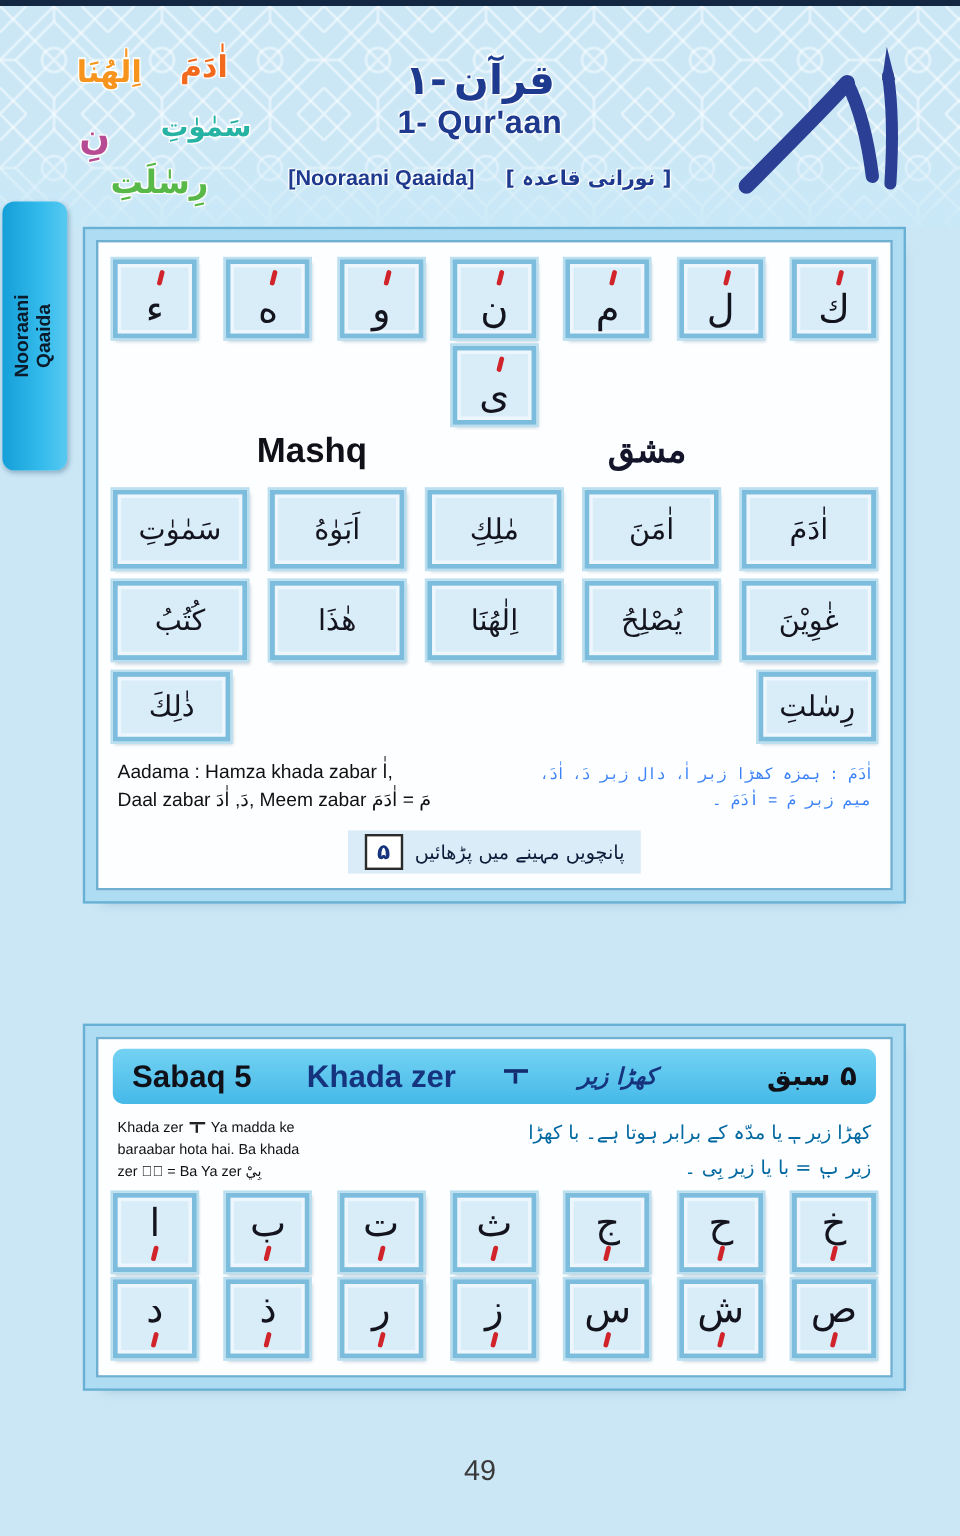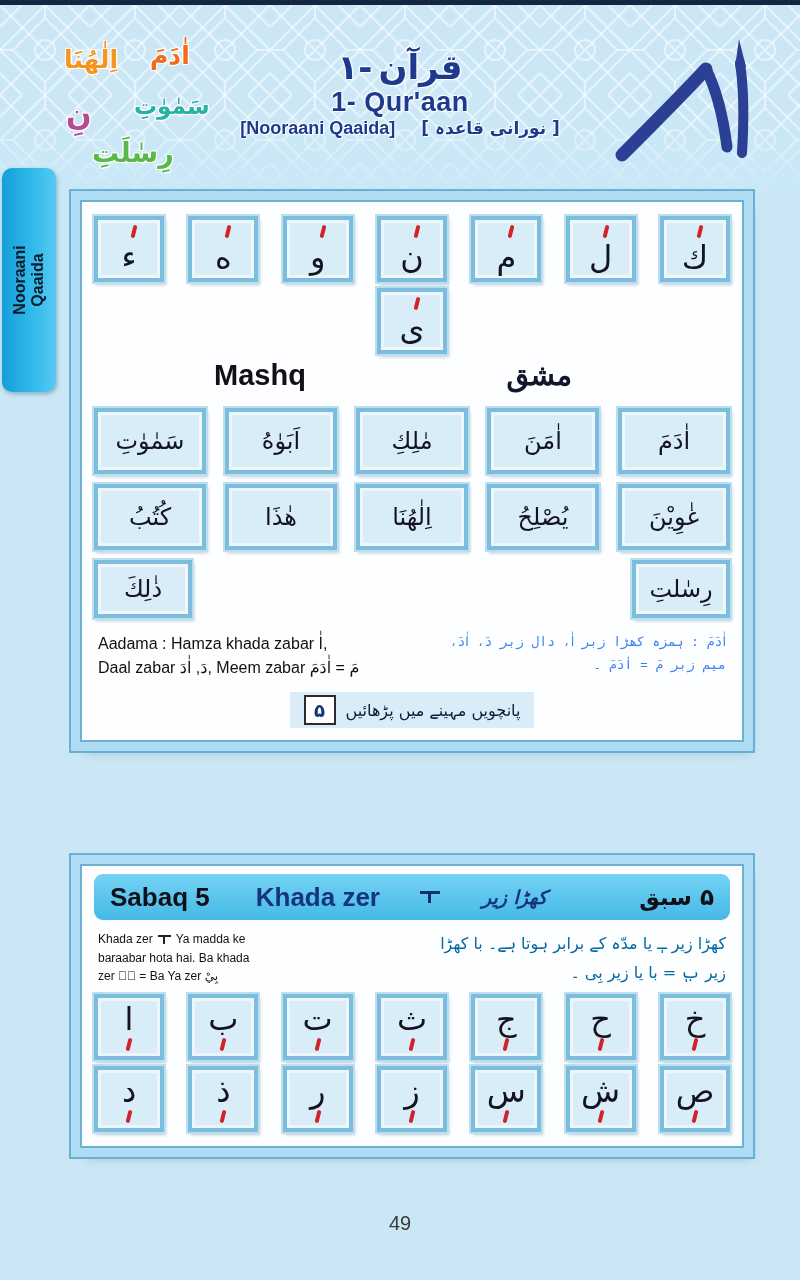--- a/index.html
+++ b/index.html
@@ -8,21 +8,21 @@
   .topline{position:absolute;left:0;top:0;width:800px;height:5px;background:#132742;}
 
   
   .hdr{position:absolute;left:0;top:5px;width:800px;height:185px;
        background:linear-gradient(180deg,#1fadе4 0%,#2eb4e8 0%,#4fc0ec 45%,#9bd8f1 82%,#c6e8f7 100%);}
   .hdr svg.pat{position:absolute;left:0;top:0;}
   .titles{position:absolute;left:0;top:0;width:800px;text-align:center;color:#1d3a8f;}
   .t-ar{margin-top:42px;font-family:"DejaVu Sans",sans-serif;font-weight:bold;font-size:34px;
         display:flex;justify-content:center;gap:6px;text-shadow:1px 1px 0 #fff,-1px -1px 0 #fff,0 0 4px #fff;}
   .t-en{font-size:27px;font-weight:bold;letter-spacing:.5px;text-shadow:1px 1px 0 #fff,-1px -1px 0 #fff,0 0 4px #fff;}
-  .subs{margin-top:0;display:flex;justify-content:center;align-items:flex-start;gap:26px;
+  .subs{margin-top:20px;display:flex;justify-content:center;align-items:center;gap:26px;
         text-shadow:1px 1px 0 #fff,-1px -1px 0 #fff,0 0 3px #fff;}
   .sub-en{font-size:18px;font-weight:bold;}
   .sub-ur{font-family:"DejaVu Sans",sans-serif;font-size:17px;font-weight:bold;}
   .decor{position:absolute;inset:0;pointer-events:none;}
   .dw{position:absolute;font-family:"DejaVu Sans",sans-serif;font-weight:bold;
       text-shadow:0 0 3px #fff,1px 1px 0 #fff,-1px -1px 0 #fff,1px -1px 0 #fff,-1px 1px 0 #fff;}
   .dw0{left:64px;top:40px;font-size:25px;}
   .dw1{left:150px;top:36px;font-size:25px;}
   .dw2{left:134px;top:88px;font-size:23px;}
   .dw3{left:66px;top:92px;font-size:30px;}
@@ -57,21 +57,21 @@
   .glyph{font-family:"DejaVu Sans",sans-serif;color:#14141e;font-size:32px;line-height:34px;}
   .wbox .glyph{font-size:24px;line-height:30px;}
   .redmark{width:4px;height:13px;background:#d1232a;border-radius:3px;transform:rotate(14deg);}
   .redmark.zabar{margin-bottom:2px;margin-left:10px;}
   .redmark.zer{margin-top:2px;}
 
   .mashq-row{width:620px;margin:4px auto 0;display:flex;align-items:baseline;height:40px;}
   .mashq-en{margin-left:112px;font-weight:bold;font-size:29px;color:#101018;}
   .mashq-ar{margin-left:auto;margin-right:150px;font-family:Liberation Serif, serif;font-weight:bold;font-size:29px;color:#14142a;}
 
-  .expl{display:flex;width:628px;margin:14px auto 0;gap:0;}
+  .expl{display:flex;width:628px;margin:14px auto 0;gap:0;align-items:flex-end;}
   .expl-en{width:330px;font-size:16px;line-height:1.5;color:#111;}
   .expl-ur{flex:1;font-family:Liberation Mono, monospace;font-size:13px;line-height:1.75;color:#3b82f6;text-align:right;}
 
   .note{display:flex;align-items:center;gap:10px;background:#d9ecf7;padding:3px 14px;margin:12px auto 0;width:fit-content;}
   .note-num{background:#fff;border:2px solid #2b2b2b;color:#16337e;font-weight:bold;width:28px;height:26px;
             display:flex;align-items:center;justify-content:center;font-family:"DejaVu Sans",sans-serif;font-size:18px;}
   .note-txt{font-family:"DejaVu Sans",sans-serif;font-size:16px;color:#0e1c3a;}
 
   
   .sbq-hdr{width:636px;height:46px;margin:0 auto;border-radius:9px;
@@ -84,21 +84,21 @@
   .kzsym.sm{margin:0 5px;vertical-align:middle;}
   .kzsym.sm .h{width:13px;height:2px;background:#222;}
   .kzsym.sm .v{width:2px;height:7px;background:#222;}
   .sbq-ur{font-family:"DejaVu Sans",sans-serif;font-size:19px;font-weight:bold;color:#16337e;margin-left:42px;font-style:italic;}
   .sbq-title-ur{margin-left:auto;display:flex;align-items:center;gap:8px;
                 font-family:"DejaVu Sans",sans-serif;font-size:23px;font-weight:bold;color:#101018;}
   .sbq-body{display:flex;width:628px;margin:10px auto 0;gap:8px;}
   .sbq-en-txt{width:300px;font-size:12px;line-height:1.55;color:#111;}
   .sbq-ur-txt{flex:1;font-family:"DejaVu Sans",sans-serif;font-size:16px;line-height:1.8;color:#0369a1;text-align:right;}
 
-  .pagenum{position:absolute;left:0;top:1212px;width:800px;text-align:center;font-size:20px;color:#3a3a3a;}
+  .pagenum{position:absolute;left:0;top:1212px;width:800px;text-align:center;font-size:24px;color:#3a3a3a;}
 </style>
 </head>
 <body>
 
 <div class="page">
   <div class="topline"></div>
 
   <header class="hdr">
     <svg class="pat" width="800" height="185">
       <defs>

